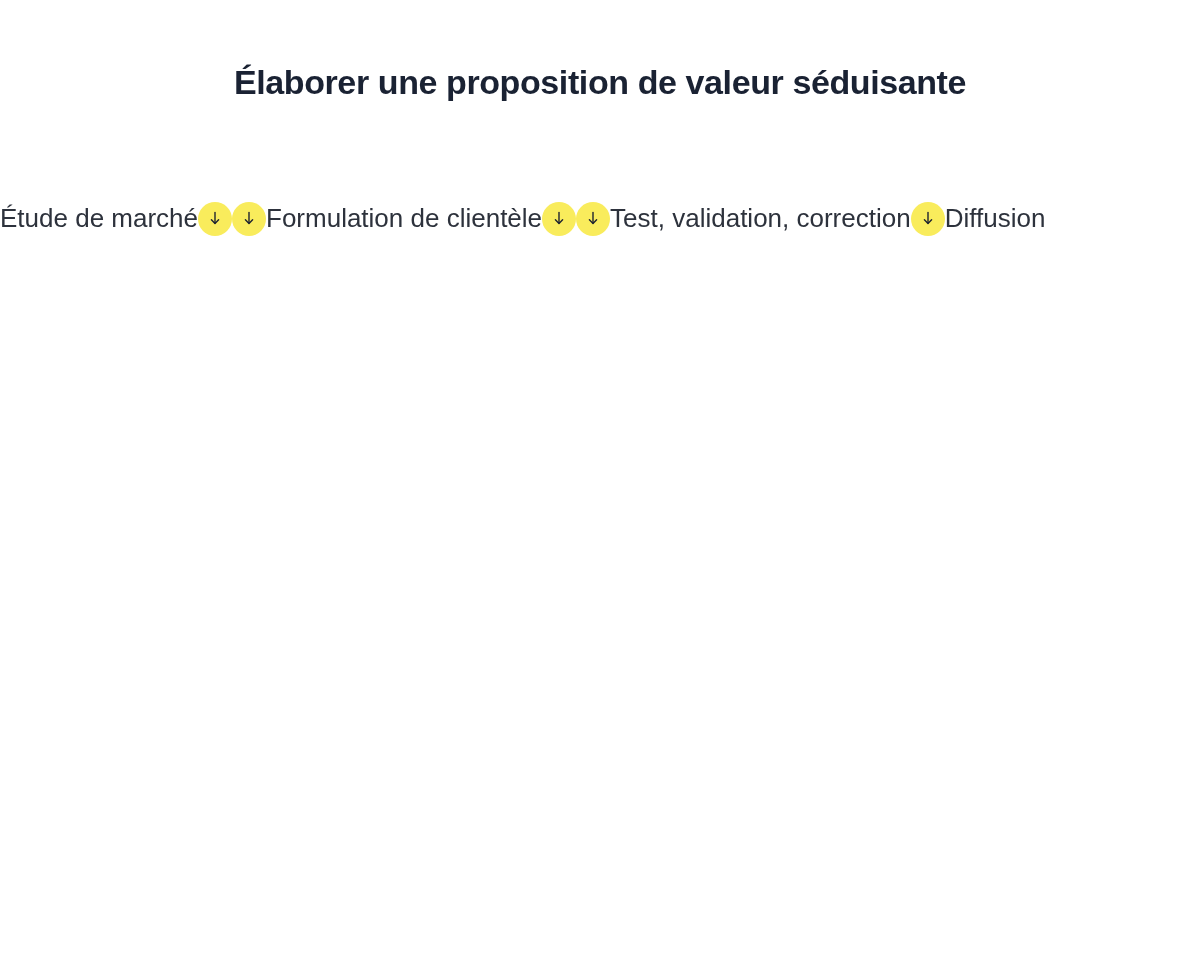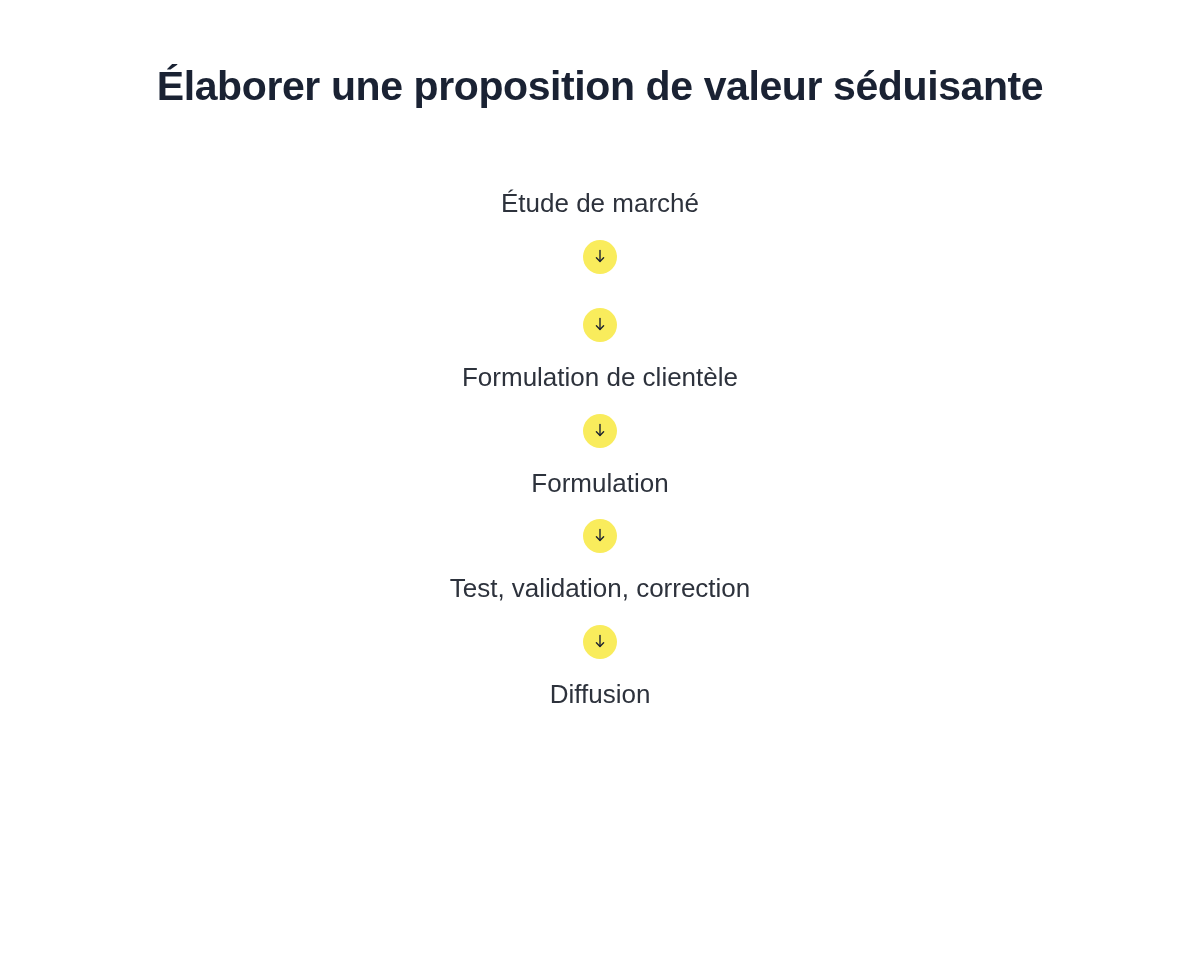--- a/index.html
+++ b/index.html
@@ -19,33 +19,32 @@
     height: 973px;
     position: relative;
     box-sizing: border-box;
   }
   .title {
     position: absolute;
     top: 62px;
     left: 0;
     width: 1200px;
     text-align: center;
-    font-size: 41px;
+    font-size: 34px;
     font-weight: bold;
     letter-spacing: -0.4px;
     color: #1a2233;
     line-height: 1.2;
   }
   .flow {
     position: absolute;
     top: 185px;
     left: 0;
     width: 1200px;
     display: flex;
-    flex-direction: column;
     align-items: center;
   }
   .step {
     font-size: 26px;
     color: #2d323c;
     line-height: 1.3;
     text-align: center;
     white-space: nowrap;
     padding: 2px 0;
   }
@@ -91,21 +90,20 @@
 
     <div class="step">Formulation de clientèle</div>
 
     <div class="arrow">
       <svg width="18" height="18" viewBox="0 0 18 18" aria-hidden="true">
         <path d="M9 2.5 V13.2" stroke="#1f2430" stroke-width="1.4" fill="none" stroke-linecap="round"></path>
         <path d="M5.4 9.7 L9 13.4 L12.6 9.7" stroke="#1f2430" stroke-width="1.4" fill="none" stroke-linecap="round" stroke-linejoin="round"></path>
       </svg>
     </div>
 
-    <div class="step">Formulation</div>
 
     <div class="arrow">
       <svg width="18" height="18" viewBox="0 0 18 18" aria-hidden="true">
         <path d="M9 2.5 V13.2" stroke="#1f2430" stroke-width="1.4" fill="none" stroke-linecap="round"></path>
         <path d="M5.4 9.7 L9 13.4 L12.6 9.7" stroke="#1f2430" stroke-width="1.4" fill="none" stroke-linecap="round" stroke-linejoin="round"></path>
       </svg>
     </div>
 
     <div class="step">Test, validation, correction</div>
 

